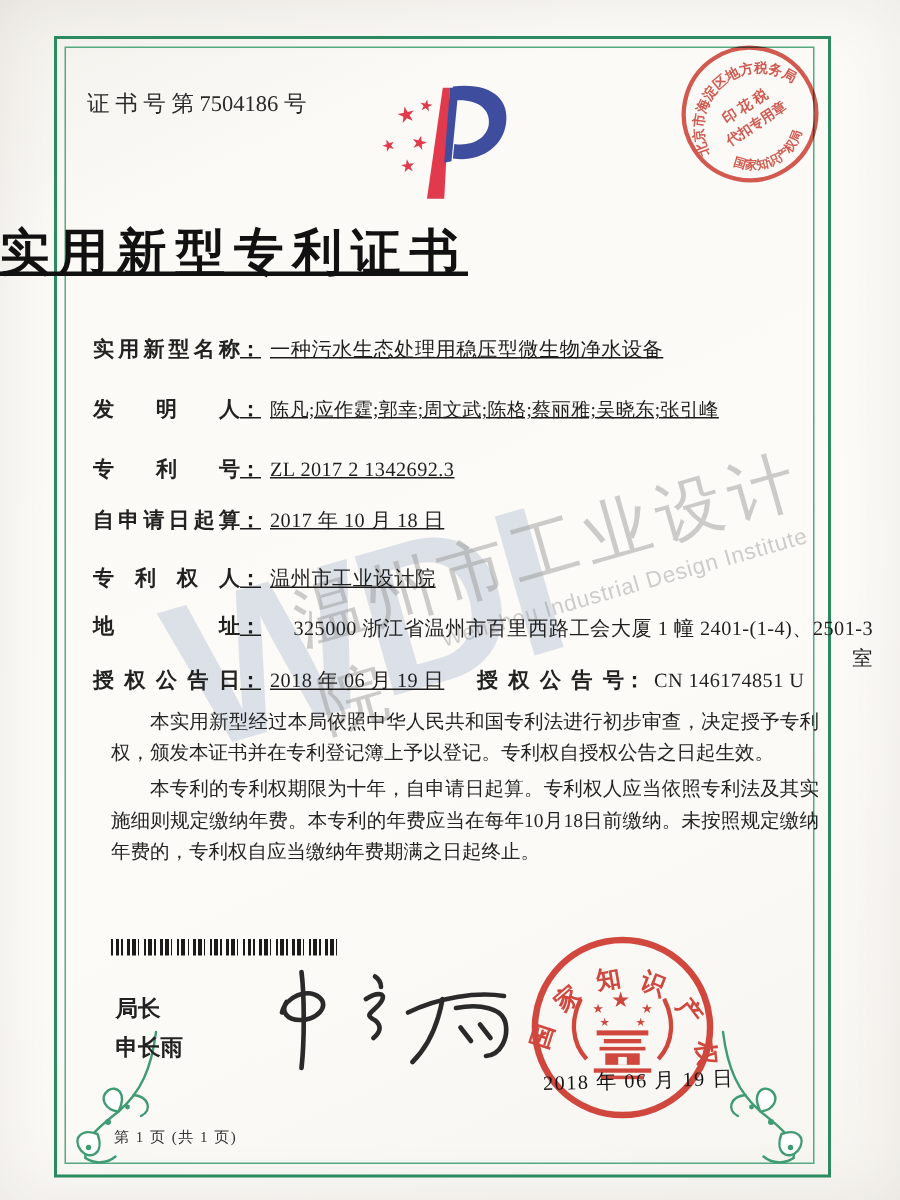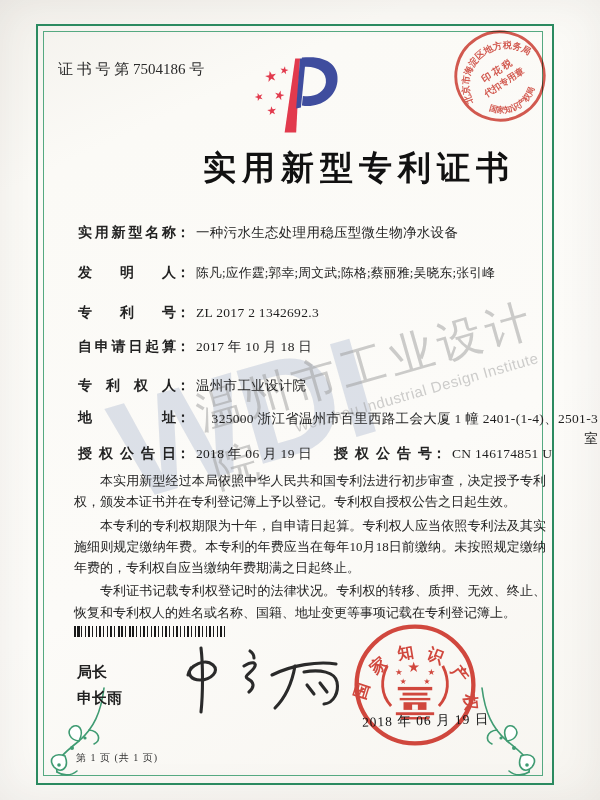--- a/index.html
+++ b/index.html
@@ -13,24 +13,24 @@
   
   .frame-outer{position:absolute;left:36px;top:24px;width:514px;height:757px;border:2.5px solid #2b8a60;}
   .frame-inner{position:absolute;left:43px;top:31px;width:498px;height:743px;border:1px solid #55a981;}
   .flourish{position:absolute;width:78px;height:95px;}
   .flourish svg{width:100%;height:100%;}
   .fl-bl{left:41px;top:686px;}
   .fl-br{left:467px;top:686px;transform:scaleX(-1);}
   
   .cert-no{position:absolute;left:58px;top:60px;font-size:15px;color:#2a2a2a;}
   .logo{position:absolute;left:252px;top:48px;width:96px;height:90px;}
-  .title{position:absolute;left:0;top:146px;width:515px;text-align:right;
-         font-size:33px;font-weight:700;letter-spacing:6px;color:#111;}
-  
-  .row{position:absolute;left:78px;width:470px;font-size:14px;white-space:nowrap;}
+  .title{position:absolute;left:0;top:146px;width:515px;text-align:left;
+         font-size:33px;font-weight:700;letter-spacing:6px;color:#111;text-decoration:underline;}
+  
+  .row{position:absolute;left:62px;width:470px;font-size:14px;white-space:nowrap;text-decoration:underline;}
   .lbl{display:inline-block;width:98px;text-align:justify;text-align-last:justify;
        font-weight:700;color:#222;vertical-align:top;}
   .colon{font-weight:700;margin-right:6px;}
   .val{font-size:13.5px;color:#1f1f1f;letter-spacing:.3px;}
   .val-inv{font-size:12.8px;letter-spacing:.2px;}
   .addr-val{display:inline-block;width:402px;white-space:normal;line-height:20px;vertical-align:top;text-align:right;}
   .row-grant .right-pair{position:absolute;left:256px;top:0;}
   
   .body-text{position:absolute;left:58px;top:470px;width:488px;}
   .body-text p{margin:0 0 2px 16px;text-indent:2em;font-size:13px;line-height:21.3px;
@@ -149,21 +149,20 @@
         <span class="lbl">授权公告日</span><span class="colon">：</span><span class="val">2018 年 06 月 19 日</span>
       </span>
       <span class="right-pair">
         <span class="lbl">授权公告号</span><span class="colon">：</span><span class="val">CN 146174851 U</span>
       </span>
     </div>
 
     <div class="body-text">
       <p>本实用新型经过本局依照中华人民共和国专利法进行初步审查，决定授予专利权，颁发本证书并在专利登记簿上予以登记。专利权自授权公告之日起生效。</p>
       <p>本专利的专利权期限为十年，自申请日起算。专利权人应当依照专利法及其实施细则规定缴纳年费。本专利的年费应当在每年10月18日前缴纳。未按照规定缴纳年费的，专利权自应当缴纳年费期满之日起终止。</p>
-      <p>专利证书记载专利权登记时的法律状况。专利权的转移、质押、无效、终止、恢复和专利权人的姓名或名称、国籍、地址变更等事项记载在专利登记簿上。</p>
     </div>
 
     <div class="barcode"></div>
 
     <div class="signer-title">局长</div>
     <div class="signer-name">申长雨</div>
 
     <div class="signature">
       <svg viewBox="0 0 188 88" fill="none" stroke="#2a2a2a" stroke-width="3.1" stroke-linecap="round">
         <path d="M30,41 c2,-10 17,-17 25,-10 c7,6 -2,15 -13,15 c-9,0 -13,-6 -9,-12"></path>

